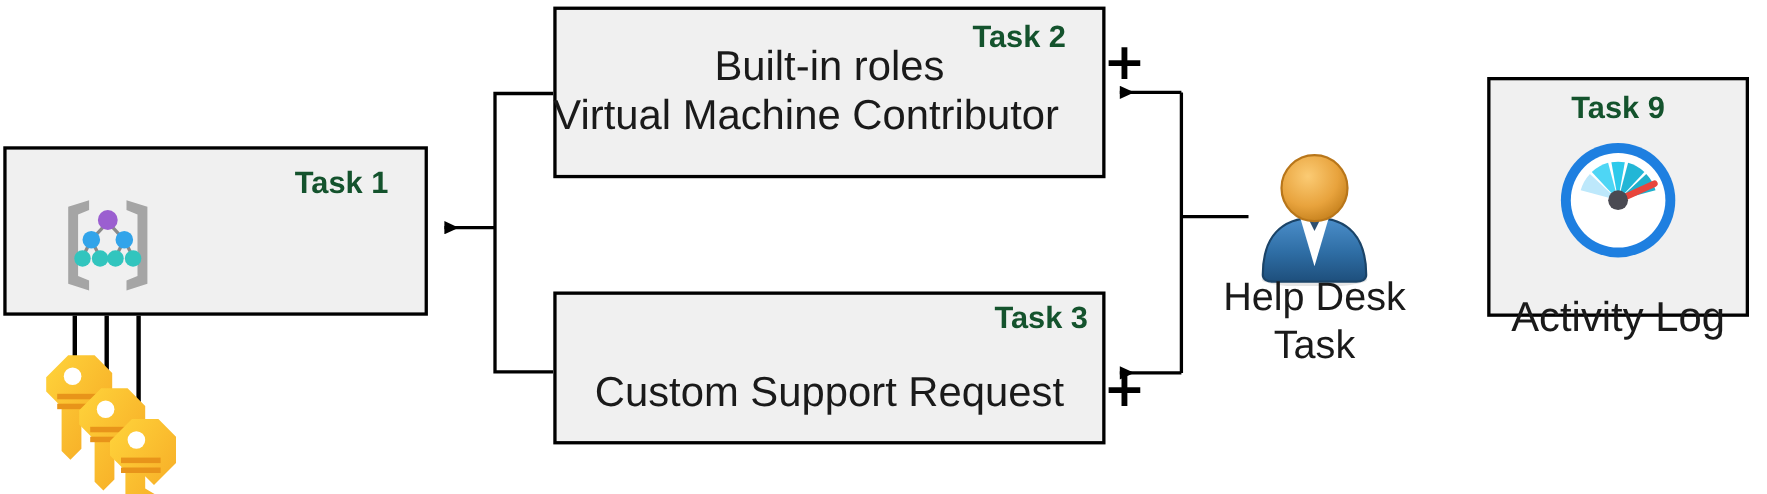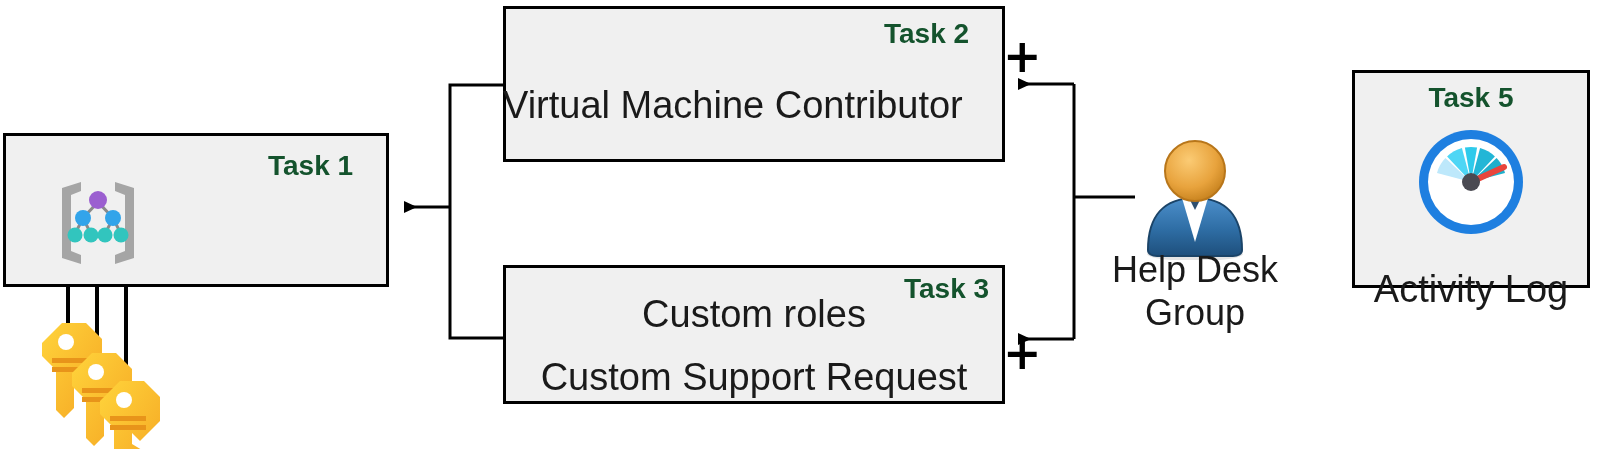--- a/index.html
+++ b/index.html
@@ -148,26 +148,26 @@
     <g fill="url(#kg1)">
       <path d="M70,83 L90,63 L114,63 L130,79 L130,103 L110,123 L102,115 L102,126 L112,132 L102,138 L102,150 L92,158 L84,150 L84,110 L70,96 Z"></path>
       <circle cx="94" cy="82" r="8" fill="#FFFFFF"></circle>
       <rect x="80" y="98" width="36" height="5" fill="#E8941A"></rect>
       <rect x="80" y="107" width="36" height="5" fill="#E8941A"></rect>
     </g>
   </svg>
 
   <div class="box" style="left:503px; top:6px; width:502px; height:156px;"></div>
   <div class="task-label" style="left:884px; top:20px;">Task 2</div>
+  <div class="box-text" style="left:503px; top:40px; width:502px; text-align:center;">Built-in roles</div>
   <div class="box-text" style="left:503px; top:84px; width:432px; text-align:center;">Virtual Machine Contributor</div>
 
   <div class="box" style="left:503px; top:265px; width:502px; height:139px;"></div>
   <div class="task-label" style="left:904px; top:275px;">Task 3</div>
-  <div class="box-text" style="left:503px; top:293px; width:502px; text-align:center;">Custom roles</div>
-  <div class="box-text" style="left:503px; top:356px; width:502px; text-align:center;">Custom Support Request</div>
+  <div class="box-text" style="left:503px; top:336px; width:502px; text-align:center;">Custom Support Request</div>
 
   <div class="plus" style="left:1003px; top:33px;">+</div>
   <div class="plus" style="left:1003px; top:330px;">+</div>
 
   <svg class="icon-abs" style="left:1130px; top:138px;" width="130" height="122" viewBox="0 0 130 122">
     <defs>
       <radialGradient id="headG" cx="40%" cy="32%" r="70%">
         <stop offset="0%" stop-color="#FBCB74"></stop>
         <stop offset="65%" stop-color="#E8A33D"></stop>
         <stop offset="100%" stop-color="#C8831F"></stop>
@@ -178,24 +178,24 @@
         <stop offset="100%" stop-color="#1E4F7C"></stop>
       </linearGradient>
     </defs>
     <ellipse cx="65" cy="116" rx="48" ry="7" fill="#000000" opacity="0.10"></ellipse>
     <path d="M18,112 C18,78 34,60 65,60 C96,60 112,78 112,112 C112,116 108,118 103,118 L27,118 C22,118 18,116 18,112 Z" fill="url(#bodyG)" stroke="#1B4468" stroke-width="2"></path>
     <path d="M52,60 L65,104 L78,60 L70,56 L60,56 Z" fill="#FFFFFF"></path>
     <path d="M58,58 L65,72 L72,58 L68,55 L62,55 Z" fill="#2E4F70"></path>
     <circle cx="65" cy="33" r="30" fill="url(#headG)" stroke="#B8761A" stroke-width="2"></circle>
   </svg>
   <div class="caption" style="left:1085px; top:250px; width:220px; text-align:center;">Help Desk</div>
-  <div class="caption" style="left:1085px; top:293px; width:220px; text-align:center;">Group</div>
+  <div class="caption" style="left:1085px; top:293px; width:220px; text-align:center;">Task</div>
 
   <div class="box" style="left:1352px; top:70px; width:238px; height:218px;"></div>
-  <div class="task-label" style="left:1352px; top:84px; width:238px; text-align:center;">Task 5</div>
+  <div class="task-label" style="left:1352px; top:84px; width:238px; text-align:center;">Task 9</div>
 
   <svg class="icon-abs" style="left:1403px; top:126px;" width="136" height="112" viewBox="0 0 136 112">
     <circle cx="68" cy="56" r="52" fill="#1E7FE0"></circle>
     <circle cx="68" cy="56" r="43" fill="#FFFFFF"></circle>
     <g transform="translate(68,56)">
       <path d="M0,0 L-34.0,-9.1 A35,35 0 0,1 -25.6,-23.9 Z" fill="#BDE8FB"></path>
       <path d="M0,0 L-23.9,-25.6 A35,35 0 0,1 -9.1,-34.0 Z" fill="#4ED6F5"></path>
       <path d="M0,0 L-6.1,-34.5 A35,35 0 0,1 6.1,-34.5 Z" fill="#2ECAEB"></path>
       <path d="M0,0 L9.1,-34.0 A35,35 0 0,1 23.9,-25.6 Z" fill="#23B6D6"></path>
       <path d="M0,0 L25.6,-23.9 A35,35 0 0,1 34.0,-9.1 Z" fill="#1FAFCB"></path>

